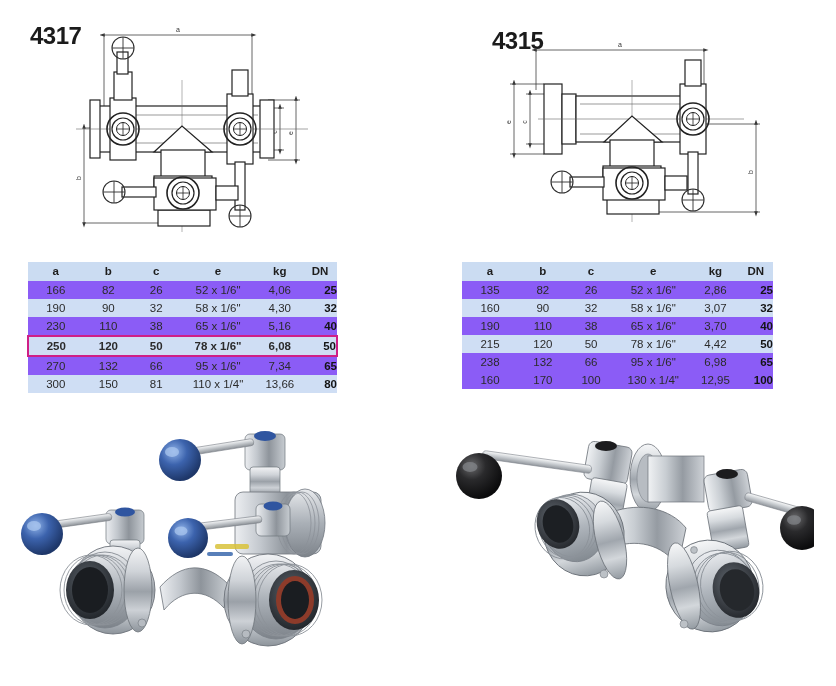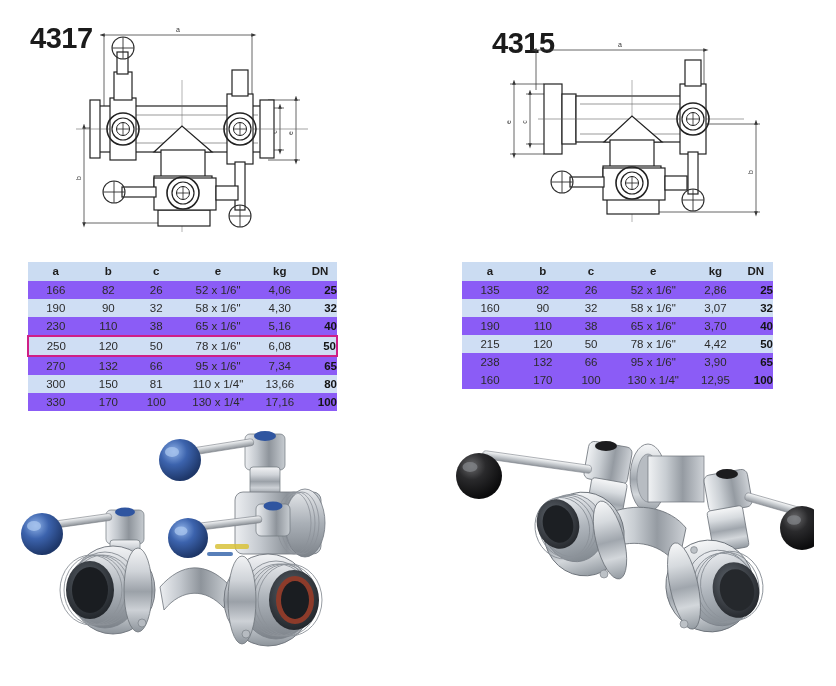--- a/index.html
+++ b/index.html
@@ -14,21 +14,21 @@
   .sheet{position:relative;width:836px;height:686px;}
 
   
   .panel{position:absolute;top:0;height:686px;width:418px;}
   .panel-left{left:0;}
   .panel-right{left:418px;}
 
   
   .model-title{
     position:absolute;
-    font-size:29px;
+    font-size:24px;
     font-weight:bold;
     color:#1b1b1b;
     letter-spacing:-0.5px;
     font-family:"Liberation Sans", sans-serif;
   }
   .title-left{left:30px;top:22px;}
   .title-right{left:492px;top:27px;text-align:center;}
 
   
   .drawing{position:absolute;}
@@ -70,20 +70,21 @@
   .col-e{width:25%;}
   .col-kg{width:15%;}
   .col-dn{width:11%;}
   .spec-table td.dn{font-weight:bold;color:#141414;text-align:right;}
 
   
   .spec-table tbody tr.hl td{
     border-top:2.2px solid #cf1f86;
     border-bottom:2.2px solid #cf1f86;
     position:relative;
+    font-weight:bold;
   }
   .spec-table tbody tr.hl td:first-child{border-left:2.2px solid #cf1f86;}
   .spec-table tbody tr.hl td:last-child{border-right:2.2px solid #cf1f86;}
 
   
   .photo{position:absolute;}
   .photo svg{display:block;}
 
   .dimtxt{font-family:"Liberation Sans",sans-serif;font-size:7px;fill:#333;}
 </style>
@@ -253,28 +254,20 @@
           <td class="dn">65</td>
         </tr>
         <tr class="even">
           <td>300</td>
           <td>150</td>
           <td>81</td>
           <td>110 x 1/4"</td>
           <td>13,66</td>
           <td class="dn">80</td>
         </tr>
-        <tr class="odd">
-          <td>330</td>
-          <td>170</td>
-          <td>100</td>
-          <td>130 x 1/4"</td>
-          <td>17,16</td>
-          <td class="dn">100</td>
-        </tr>
       </tbody>
     </table>
 
     <div class="photo" style="left:10px;top:412px;">
       <svg width="360" height="250" viewBox="0 0 360 250" xmlns="http://www.w3.org/2000/svg">
         <defs>
           <linearGradient id="steelA" x1="0" y1="0" x2="0" y2="1">
             <stop offset="0%" stop-color="#f2f3f5"></stop>
             <stop offset="28%" stop-color="#cfd3d8"></stop>
             <stop offset="52%" stop-color="#9ba1a8"></stop>
@@ -524,21 +517,21 @@
           <td>50</td>
           <td>78 x 1/6"</td>
           <td>4,42</td>
           <td class="dn">50</td>
         </tr>
         <tr class="odd">
           <td>238</td>
           <td>132</td>
           <td>66</td>
           <td>95 x 1/6"</td>
-          <td>3,90</td>
+          <td>6,98</td>
           <td class="dn">65</td>
         </tr>
         <tr class="odd">
           <td>160</td>
           <td>170</td>
           <td>100</td>
           <td>130 x 1/4"</td>
           <td>12,95</td>
           <td class="dn">100</td>
         </tr>

